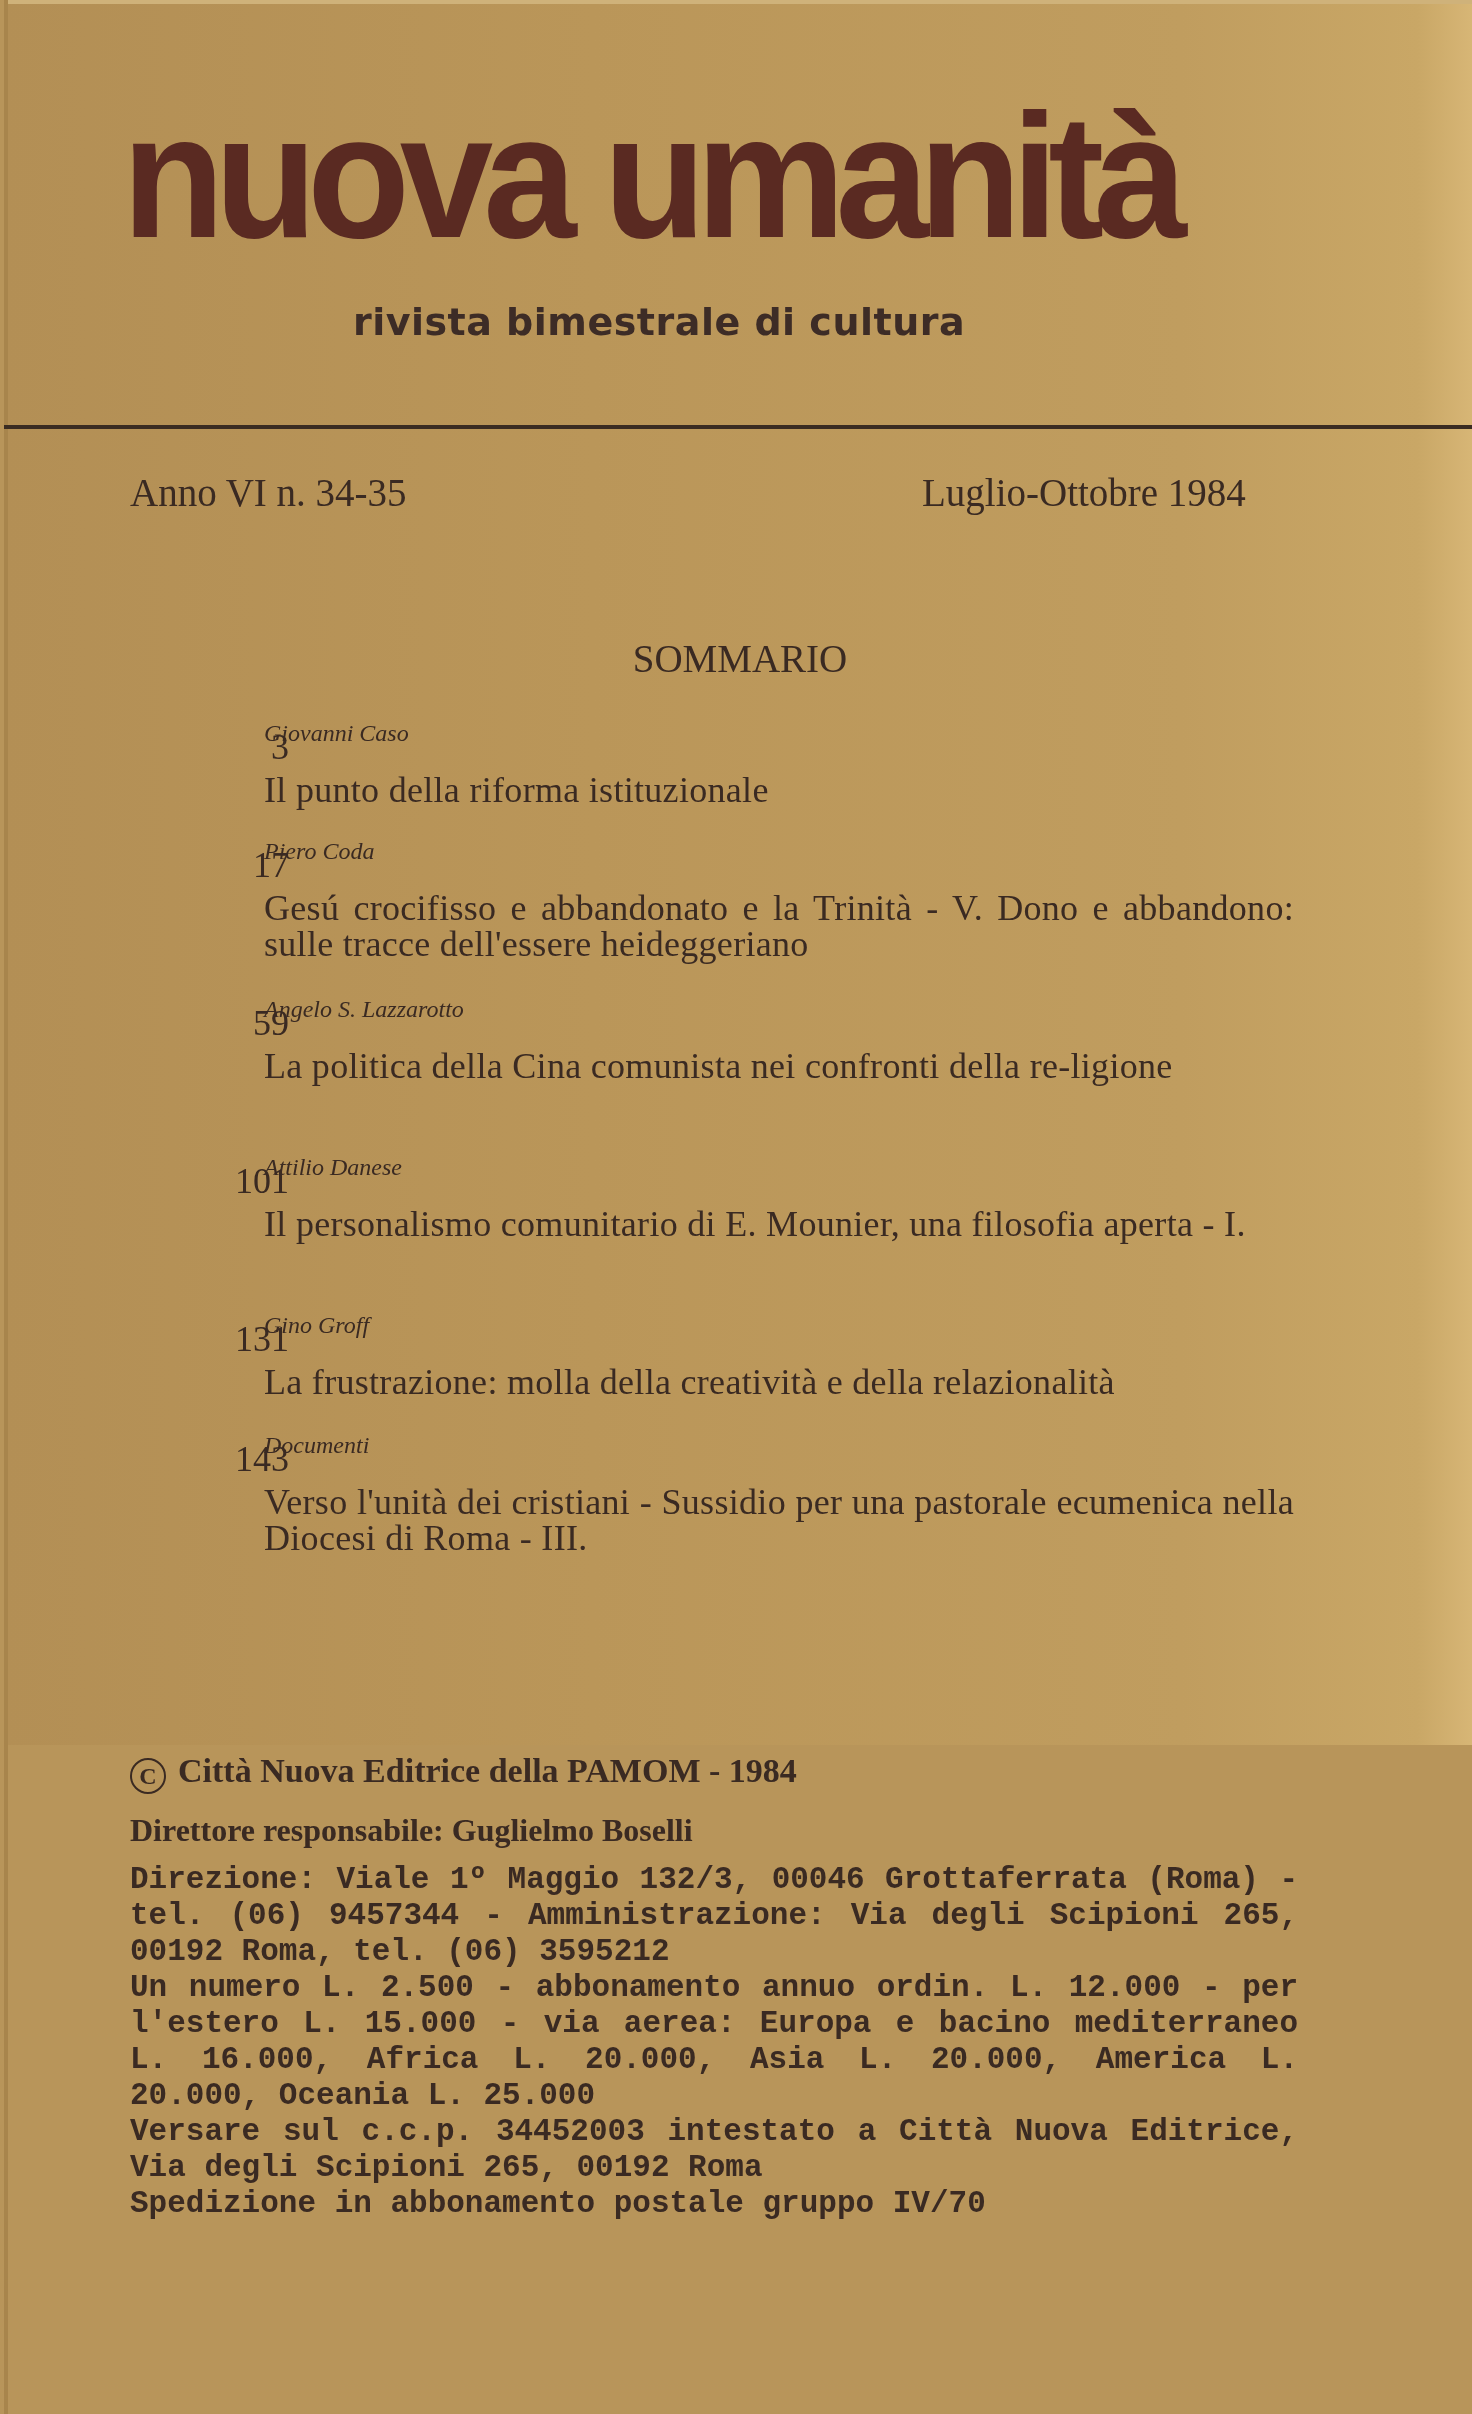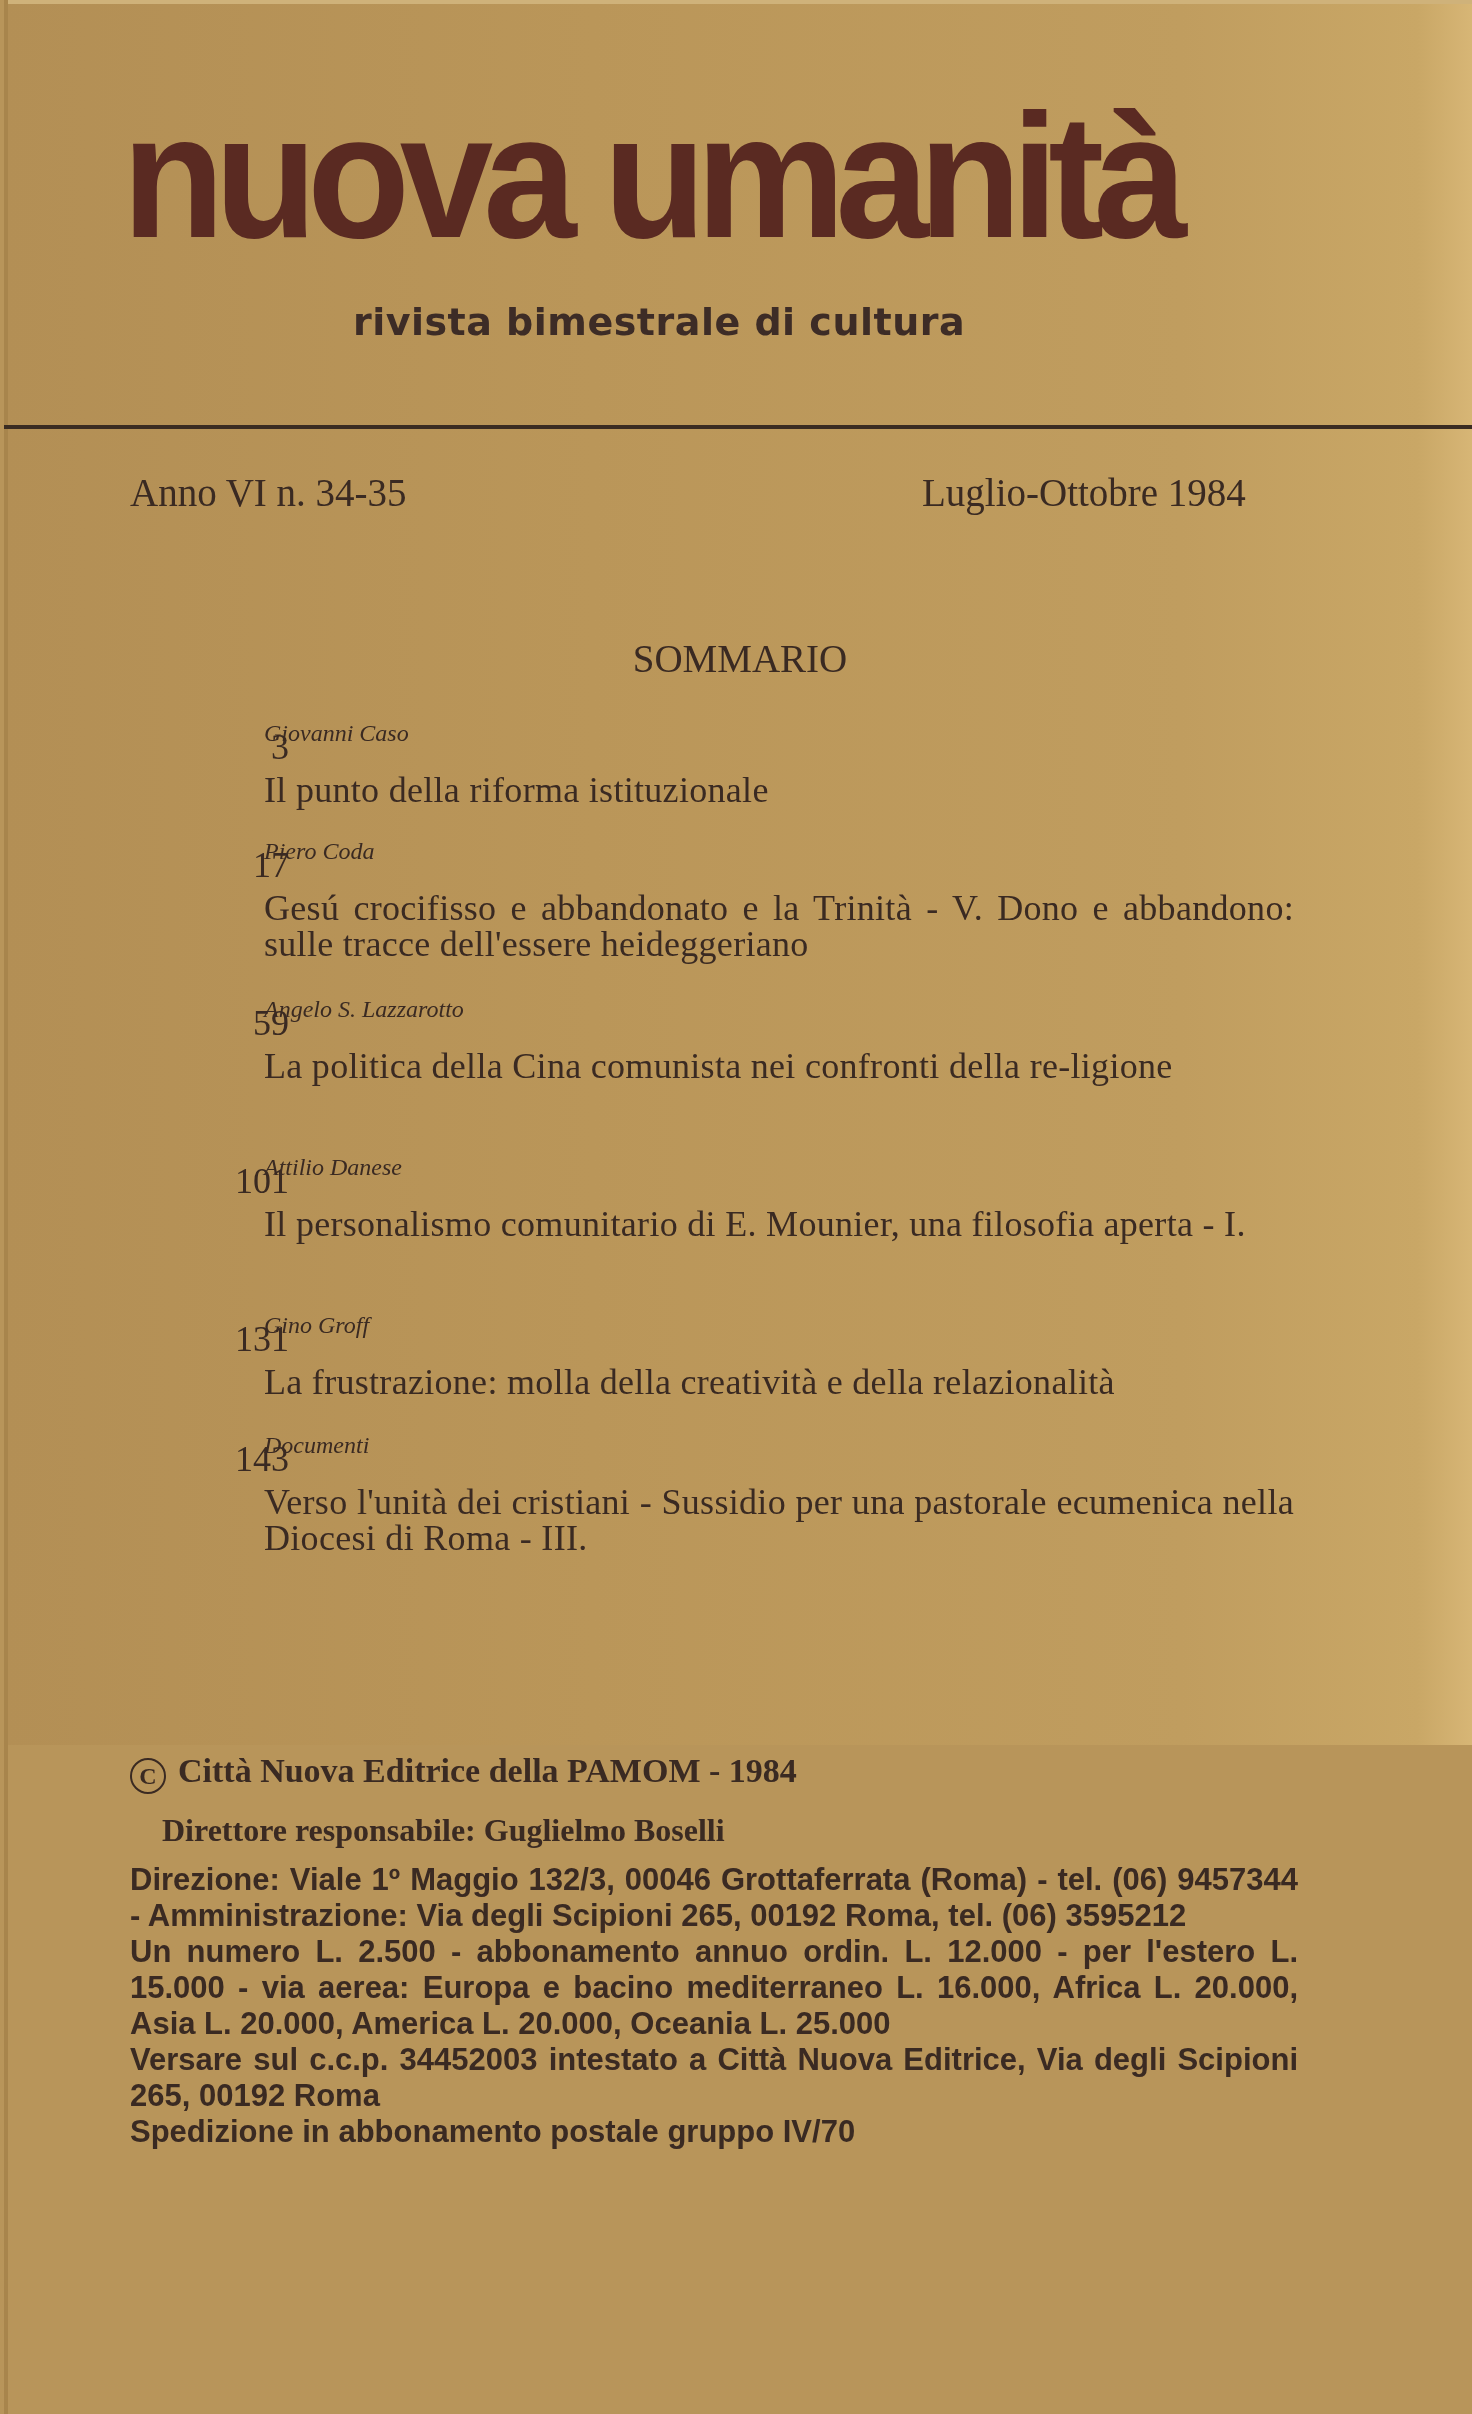--- a/index.html
+++ b/index.html
@@ -35,22 +35,22 @@
   .issue-left { position:absolute; left:126px; top:470px; font-size:39px; }
   .issue-right { position:absolute; left:918px; top:470px; font-size:39px; }
   .sommario { position:absolute; left:0; width:1472px; top:626px; text-align:center; font-size:39px;margin-top:10px; }
   .toc { position:absolute; left:100px; top:720px; width:1200px; }
   .entry { position:absolute; left:0; width:1200px; }
   .page-num { position:absolute; right:1015px; font-size:36px; text-align:right; width:90px; }
   .author { position:absolute; left:160px; font-size:24px; font-style:italic; }
   .title { position:absolute; left:160px; width:1030px; font-size:36px; line-height:36px; text-align:justify; text-align-last:left; letter-spacing:0.3px; }
   .copy { position:absolute; left:126px; top:1752px; font-size:34px; font-weight:bold; font-family:"Liberation Serif", serif; color:#3a2a22; }
   .copy-icon { display:inline-block; width:32px; height:32px; border:2.5px solid #3a2a22; border-radius:50%; text-align:center; line-height:32px; font-size:24px; margin-right:12px; vertical-align:-2px; }
-  .director { position:absolute; left:126px; top:1812px; font-size:32px; font-weight:bold; font-family:"Liberation Serif", serif; color:#3a2a22;margin-left:32px; }
-  .info { position:absolute; left:126px; top:1862px; width:1168px; font-size:31px; line-height:36px; font-weight:bold; font-family:Liberation Sans, sans-serif; color:#3a2a22; }
+  .director { position:absolute; left:126px; top:1812px; font-size:32px; font-weight:bold; font-family:"Liberation Serif", serif; color:#3a2a22; }
+  .info { position:absolute; left:126px; top:1862px; width:1168px; font-size:31px; line-height:36px; font-weight:bold; font-family:Liberation Mono, monospace; color:#3a2a22; }
   .info p { margin:0; text-align:justify; text-align-last:left; }
 </style>
 </head>
 <body>
 
 <div class="page">
   <div class="edge-top"></div>
   <div class="edge-left"></div>
 
   <div class="masthead">nuova umanità</div>

